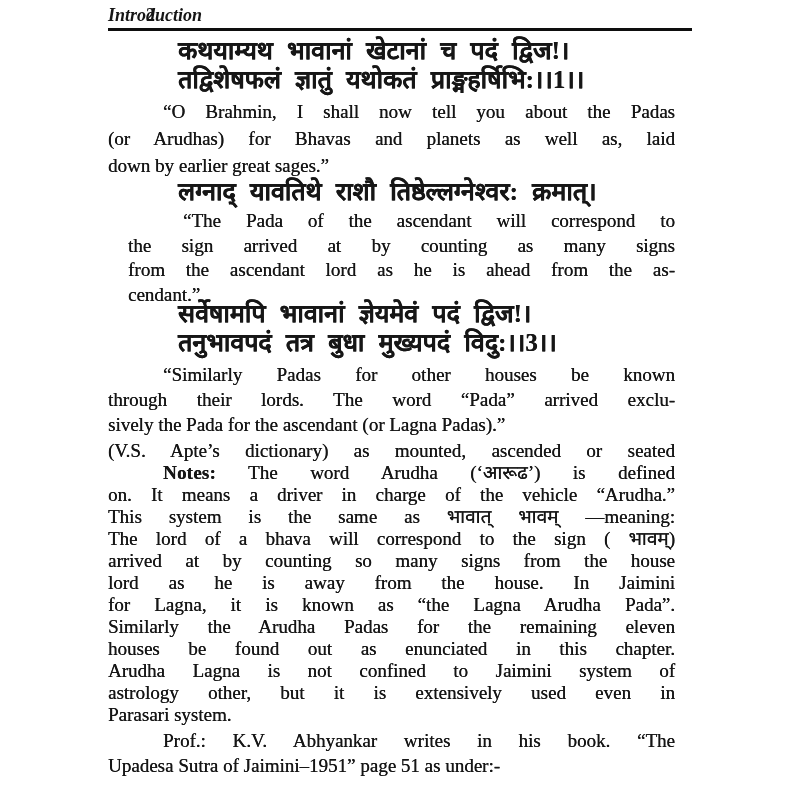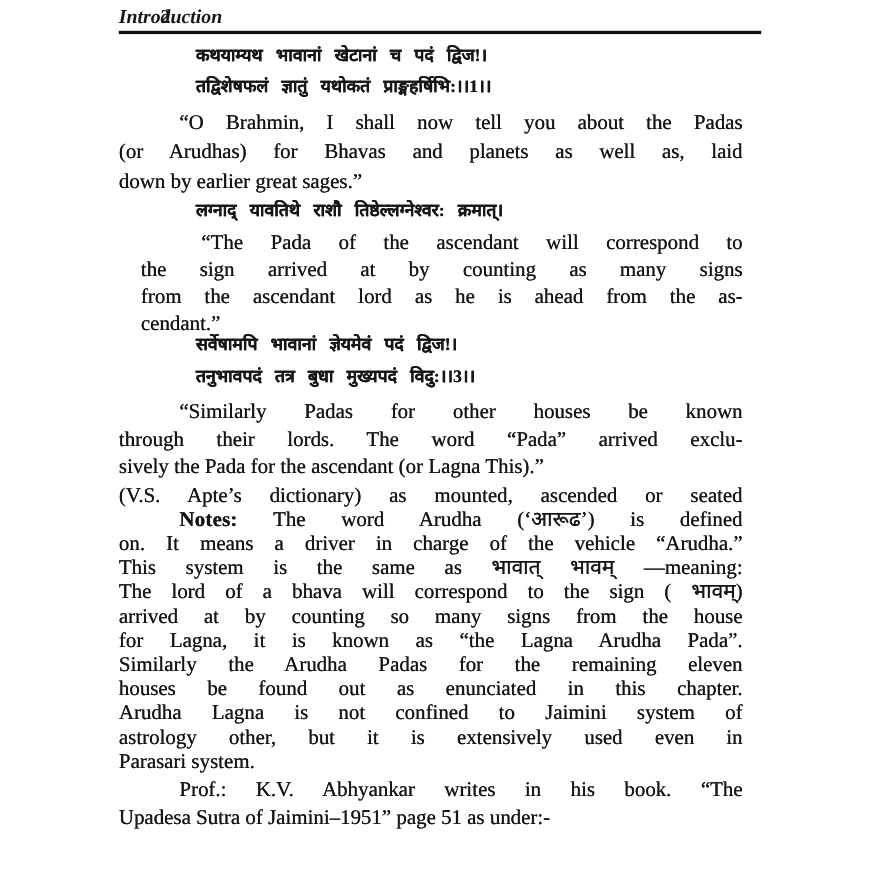--- a/index.html
+++ b/index.html
@@ -47,21 +47,21 @@
     width: 567px;
     font-size: 19px;
     text-shadow: 0.25px 0 0 currentColor;
   }
   .para  { line-height: 25px; }
   .pline { text-align: justify; text-align-last: justify; }
   .pline.first { text-indent: 55px; }
   .pline.last  { text-align-last: left; }
   .verse {
     margin-left: 70px;
-    font-size: 16px;
+    font-size: 25px;
     line-height: 29px;
     font-weight: bold;
     word-spacing: 8px;
   }
   .vline { white-space: nowrap; text-shadow: 0.3px 0 0 currentColor; }
   b.noteslabel { letter-spacing: 0.2px; }
   
   .b0 { margin-top: 36px; }
   .b1 { margin-top: 4px;  line-height: 27px; }
   .b2 { margin-top: -2px; }
@@ -99,29 +99,30 @@
         <div class="pline">from the ascendant lord as he is ahead from the as-</div>
         <div class="pline last">cendant.”</div>
       </div>
       <div class="verse b4">
         <div class="vline first">सर्वेषामपि भावानां ज्ञेयमेवं पदं द्विज!।</div>
         <div class="vline last">तनुभावपदं तत्र बुधा मुख्यपदं विदु:।।3।।</div>
       </div>
       <div class="para b5">
         <div class="pline first">“Similarly Padas for other houses be known</div>
         <div class="pline">through their lords. The word “Pada” arrived exclu-</div>
-        <div class="pline last">sively the Pada for the ascendant (or Lagna This).”</div>
+        <div class="pline last">sively the Pada for the ascendant (or Lagna Padas).”</div>
       </div>
       <div class="para b6">
         <div class="pline">(V.S. Apte’s dictionary) as mounted, ascended or seated</div>
         <div class="pline first"><b class="noteslabel">Notes:</b> The word Arudha (‘आरूढ’)  is defined</div>
         <div class="pline">on. It means a driver in charge of the vehicle “Arudha.”</div>
         <div class="pline">This system is the same as भावात् भावम् —meaning:</div>
         <div class="pline">The lord of a bhava will correspond to the sign ( भावम्)</div>
         <div class="pline">arrived at by counting so many signs from the house</div>
+        <div class="pline">lord as he is away from the house. In Jaimini</div>
         <div class="pline">for Lagna, it is known as “the Lagna Arudha Pada”.</div>
         <div class="pline">Similarly the Arudha Padas for the remaining eleven</div>
         <div class="pline">houses be found out as enunciated in this chapter.</div>
         <div class="pline">Arudha Lagna is not confined to Jaimini system of</div>
         <div class="pline">astrology other, but it is extensively used even in</div>
         <div class="pline last">Parasari system.</div>
       </div>
       <div class="para b7">
         <div class="pline first">Prof.: K.V. Abhyankar writes in his book. “The</div>
         <div class="pline last">Upadesa Sutra of Jaimini–1951” page 51 as under:-</div>

